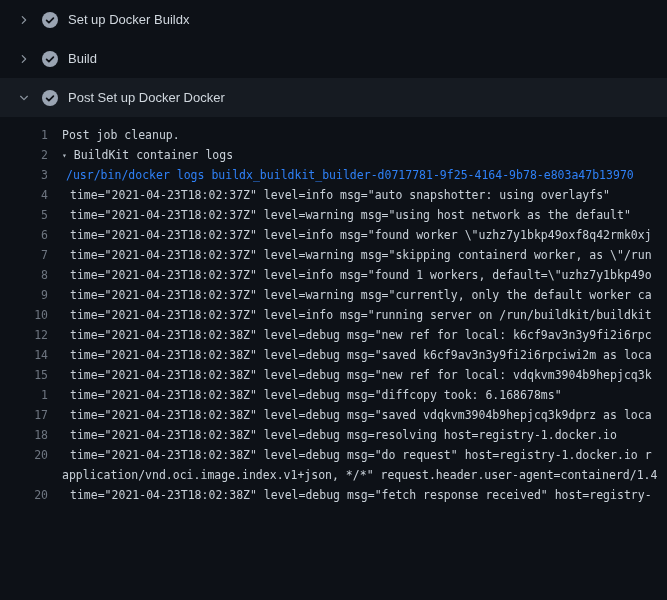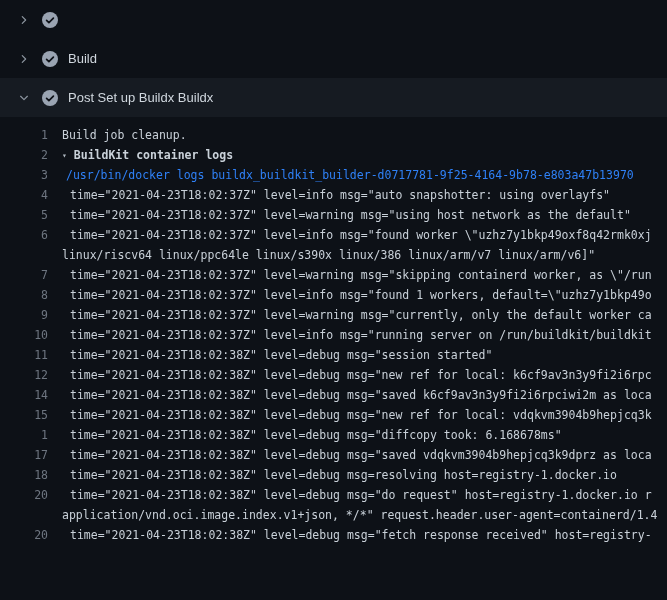--- a/index.html
+++ b/index.html
@@ -36,21 +36,21 @@
   }
   .log-row { display:flex; height:20px; line-height:20px; white-space:pre; overflow:hidden; }
   .num {
     width:62px; flex:none; text-align:right; padding-right:14px;
     color:var(--line-number,#6e7681); cursor:pointer; user-select:none;
   }
   .txt { flex:1 1 auto; overflow:hidden; }
   .ind1 .txt { padding-left:4px; }
   .ind2 .txt { padding-left:8px; }
   .t-command .txt { color:var(--command-blue,#2f81f7); }
-  .t-group .txt { cursor:pointer;font-weight:bold; }
+  .t-group .txt { cursor:pointer; }
   .tri {
     display:inline-block; font-size:8px; margin-right:7px;
     color:#afb8c1; transform:translateY(-1px);
   }
 </style>
 </head>
 <body>
 
 <div class="app">
   <div class="steps">
@@ -59,20 +59,21 @@
           <svg viewBox="0 0 16 16" width="12" height="12" fill="none">
             <path d="M5.7 3.5 10.2 8 5.7 12.5" stroke="currentColor" stroke-width="1.6" stroke-linecap="round" stroke-linejoin="round"></path>
           </svg>
         </span>
         <span class="check">
           <svg viewBox="0 0 16 16" width="16" height="16">
             <circle cx="8" cy="8" r="8" fill="currentColor"></circle>
             <path class="check-mark" d="M4.6 8.3 6.9 10.6 11.4 6.1" fill="none" stroke-width="1.7" stroke-linecap="round" stroke-linejoin="round"></path>
           </svg>
         </span>
+        <span class="step-label">Set up Docker Buildx</span>
       </div>
       <div class="step">
         <span class="chev">
           <svg viewBox="0 0 16 16" width="12" height="12" fill="none">
             <path d="M5.7 3.5 10.2 8 5.7 12.5" stroke="currentColor" stroke-width="1.6" stroke-linecap="round" stroke-linejoin="round"></path>
           </svg>
         </span>
         <span class="check">
           <svg viewBox="0 0 16 16" width="16" height="16">
             <circle cx="8" cy="8" r="8" fill="currentColor"></circle>
@@ -86,36 +87,34 @@
           <svg viewBox="0 0 16 16" width="12" height="12" fill="none">
             <path d="M3.5 5.7 8 10.2 12.5 5.7" stroke="currentColor" stroke-width="1.6" stroke-linecap="round" stroke-linejoin="round"></path>
           </svg>
         </span>
         <span class="check">
           <svg viewBox="0 0 16 16" width="16" height="16">
             <circle cx="8" cy="8" r="8" fill="currentColor"></circle>
             <path class="check-mark" d="M4.6 8.3 6.9 10.6 11.4 6.1" fill="none" stroke-width="1.7" stroke-linecap="round" stroke-linejoin="round"></path>
           </svg>
         </span>
-        <span class="step-label">Post Set up Buildx Buildx</span>
+        <span class="step-label">Post Set up Docker Docker</span>
       </div>
     </div>
   <div class="log">
-      <div class="log-row ind0 t-plain"><span class="num">1</span><span class="txt">Build job cleanup.</span></div>
+      <div class="log-row ind0 t-plain"><span class="num">1</span><span class="txt">Post job cleanup.</span></div>
       <div class="log-row ind0 t-group"><span class="num">2</span><span class="txt"><span class="tri">▾</span><span>BuildKit container logs</span></span></div>
       <div class="log-row ind1 t-command"><span class="num">3</span><span class="txt">/usr/bin/docker logs buildx_buildkit_builder-d0717781-9f25-4164-9b78-e803a47b13970</span></div>
       <div class="log-row ind2 t-log"><span class="num">4</span><span class="txt">time="2021-04-23T18:02:37Z" level=info msg="auto snapshotter: using overlayfs"</span></div>
       <div class="log-row ind2 t-log"><span class="num">5</span><span class="txt">time="2021-04-23T18:02:37Z" level=warning msg="using host network as the default"</span></div>
       <div class="log-row ind2 t-log"><span class="num">6</span><span class="txt">time="2021-04-23T18:02:37Z" level=info msg="found worker \"uzhz7y1bkp49oxf8q42rmk0xj</span></div>
-      <div class="log-row ind0 t-log"><span class="num"></span><span class="txt">linux/riscv64 linux/ppc64le linux/s390x linux/386 linux/arm/v7 linux/arm/v6]"</span></div>
       <div class="log-row ind2 t-log"><span class="num">7</span><span class="txt">time="2021-04-23T18:02:37Z" level=warning msg="skipping containerd worker, as \"/run</span></div>
       <div class="log-row ind2 t-log"><span class="num">8</span><span class="txt">time="2021-04-23T18:02:37Z" level=info msg="found 1 workers, default=\"uzhz7y1bkp49o</span></div>
       <div class="log-row ind2 t-log"><span class="num">9</span><span class="txt">time="2021-04-23T18:02:37Z" level=warning msg="currently, only the default worker ca</span></div>
       <div class="log-row ind2 t-log"><span class="num">10</span><span class="txt">time="2021-04-23T18:02:37Z" level=info msg="running server on /run/buildkit/buildkit</span></div>
-      <div class="log-row ind2 t-log"><span class="num">11</span><span class="txt">time="2021-04-23T18:02:38Z" level=debug msg="session started"</span></div>
       <div class="log-row ind2 t-log"><span class="num">12</span><span class="txt">time="2021-04-23T18:02:38Z" level=debug msg="new ref for local: k6cf9av3n3y9fi2i6rpc</span></div>
       <div class="log-row ind2 t-log"><span class="num">14</span><span class="txt">time="2021-04-23T18:02:38Z" level=debug msg="saved k6cf9av3n3y9fi2i6rpciwi2m as loca</span></div>
       <div class="log-row ind2 t-log"><span class="num">15</span><span class="txt">time="2021-04-23T18:02:38Z" level=debug msg="new ref for local: vdqkvm3904b9hepjcq3k</span></div>
       <div class="log-row ind2 t-log"><span class="num">1</span><span class="txt">time="2021-04-23T18:02:38Z" level=debug msg="diffcopy took: 6.168678ms"</span></div>
       <div class="log-row ind2 t-log"><span class="num">17</span><span class="txt">time="2021-04-23T18:02:38Z" level=debug msg="saved vdqkvm3904b9hepjcq3k9dprz as loca</span></div>
       <div class="log-row ind2 t-log"><span class="num">18</span><span class="txt">time="2021-04-23T18:02:38Z" level=debug msg=resolving host=registry-1.docker.io</span></div>
       <div class="log-row ind2 t-log"><span class="num">20</span><span class="txt">time="2021-04-23T18:02:38Z" level=debug msg="do request" host=registry-1.docker.io r</span></div>
       <div class="log-row ind0 t-log"><span class="num"></span><span class="txt">application/vnd.oci.image.index.v1+json, */*" request.header.user-agent=containerd/1.4</span></div>
       <div class="log-row ind2 t-log"><span class="num">20</span><span class="txt">time="2021-04-23T18:02:38Z" level=debug msg="fetch response received" host=registry-</span></div>
     </div>

